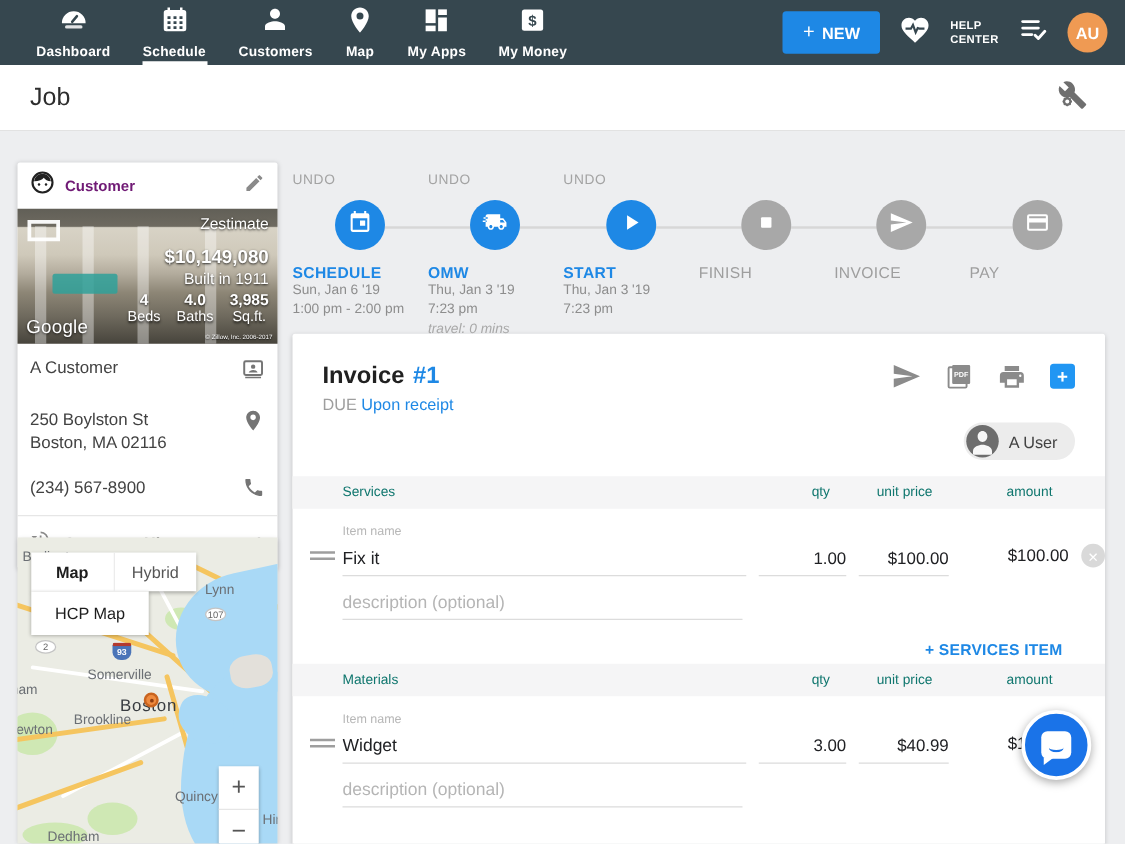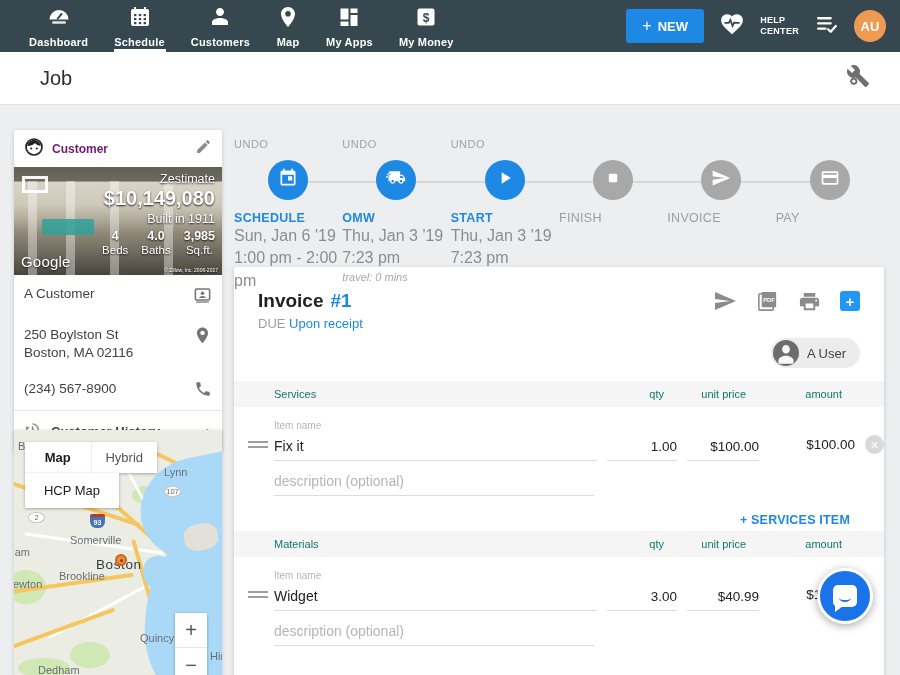--- a/index.html
+++ b/index.html
@@ -20,21 +20,21 @@
     display:flex; align-items:center; justify-content:center; gap:6px; font-size:13px;
     font-weight:700; cursor:pointer; }
   .new-btn .plus-glyph { font-size:16px; font-weight:400; margin-top:-1px; }
   .help-center { color:#fff; font-size:9px; font-weight:700; 
     line-height:1.25; letter-spacing:.3px; }
   .avatar { width:32px; height:32px; border-radius:50%; background:#ef9a53; color:#fff;
     display:flex; align-items:center; justify-content:center; font-size:13px; font-weight:700; }
 
   
   .titlebar { height:53px; background:#fff; border-bottom:1px solid #e2e2e2; display:flex;
-    align-items:center; padding:0 30px 0 40px;justify-content:flex-end; }
+    align-items:center; padding:0 30px 0 24px;justify-content:flex-end; }
   .page-title { font-size:20px; color:#2d2d2d; }
   .titlebar .spacer { flex:1; }
 
   
   .content { position:relative; height:570px; overflow:hidden; }
   .card { background:#fff; border-radius:2px; box-shadow:0 1px 4px rgba(0,0,0,.18); }
 
   
   .customer-card { position:absolute; left:14px; top:25px; width:208px; }
   .cust-header { height:37px; display:flex; align-items:center; gap:8px; padding:0 10px; }
@@ -44,21 +44,21 @@
       #b3ac9d 48%,#8d8676 62%,#6e695d 80%,#47443c 100%); }
   .prop-image .stripe { position:absolute; top:14px; bottom:0; width:9px;
     background:rgba(255,255,255,.38); }
   .prop-image .teal { position:absolute; left:28px; top:52px; width:52px; height:16px;
     background:#2fa19a; opacity:.85; border-radius:2px; }
   .sv-rect { position:absolute; left:8px; top:9px; width:26px; height:17px;
     border:3px solid #fff; opacity:.95; }
   .zest { position:absolute; right:7px; top:5px; text-align:right; color:#fff;
     text-shadow:0 1px 2px rgba(0,0,0,.85); }
   .zest-label { font-size:12.5px; }
-  .zest-value { font-size:20px; font-weight:700; margin-top:1px; }
+  .zest-value { font-size:15px; font-weight:700; margin-top:11px; }
   .zest-built { font-size:12.5px; margin-top:2px; }
   .zest-stats { display:flex; gap:13px; justify-content:flex-end; margin-top:3px; }
   .zest-stats .stat { text-align:center; }
   .stat-v { font-size:12.5px; font-weight:600; }
   .stat-l { font-size:11.5px; margin-top:1px; }
   .google-mark { position:absolute; left:7px; bottom:5px; color:#fff; font-size:15px;
     font-weight:500; letter-spacing:.2px; text-shadow:0 1px 2px rgba(0,0,0,.7); }
   .photo-credit { position:absolute; right:4px; bottom:2px; color:#fff; font-size:5px;
     text-shadow:0 1px 1px rgba(0,0,0,.8); }
   .cust-row { display:flex; align-items:flex-start; padding:10px 10px 8px 10px; }
@@ -111,21 +111,21 @@
   .undo { height:13px; font-size:11px; color:#a3a3a3; letter-spacing:.5px; margin-bottom:9px;
     cursor:pointer; }
   .step-circle { width:40px; height:40px; border-radius:50%; margin:0 auto; display:flex;
     align-items:center; justify-content:center; cursor:pointer; }
   .step.done .step-circle { background:#1e88e5; }
   .step.pending .step-circle { background:#a8a8a8; }
   .step-circle svg { width:20px; height:20px; fill:#fff; }
   .step-label { margin-top:11px; font-size:12.5px; font-weight:700; letter-spacing:.3px; }
   .step.done .step-label { color:#1e88e5; }
   .step.pending .step-label { color:#9e9e9e; font-weight:500; }
-  .step-date, .step-time { font-size:16px; color:#8d8d8d; line-height:1.4; }
+  .step-date, .step-time { font-size:11px; color:#8d8d8d; line-height:1.4; }
   .step-note { font-size:11px; color:#a8a8a8; font-style:italic; line-height:1.4; }
 
   
   .invoice-card { position:absolute; left:234px; top:162px; width:650px; height:440px; }
   .inv-head { padding:22px 24px 0 24px; }
   .inv-title-row { display:flex; align-items:center; }
   .inv-title { font-size:19px; font-weight:700; color:#212121; }
   .inv-number { font-size:19px; font-weight:700; color:#1e88e5; margin-left:7px; }
   .inv-icons { margin-left:auto; display:flex; align-items:center; gap:19px; }
   .inv-icons .ibtn { cursor:pointer; display:flex; }

